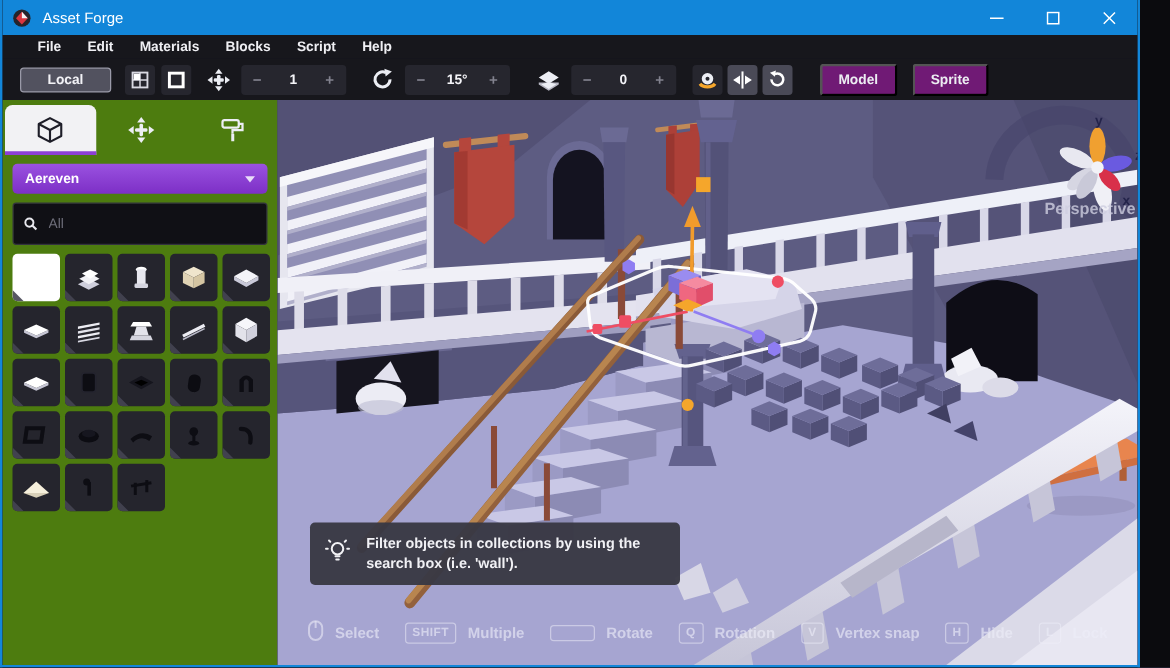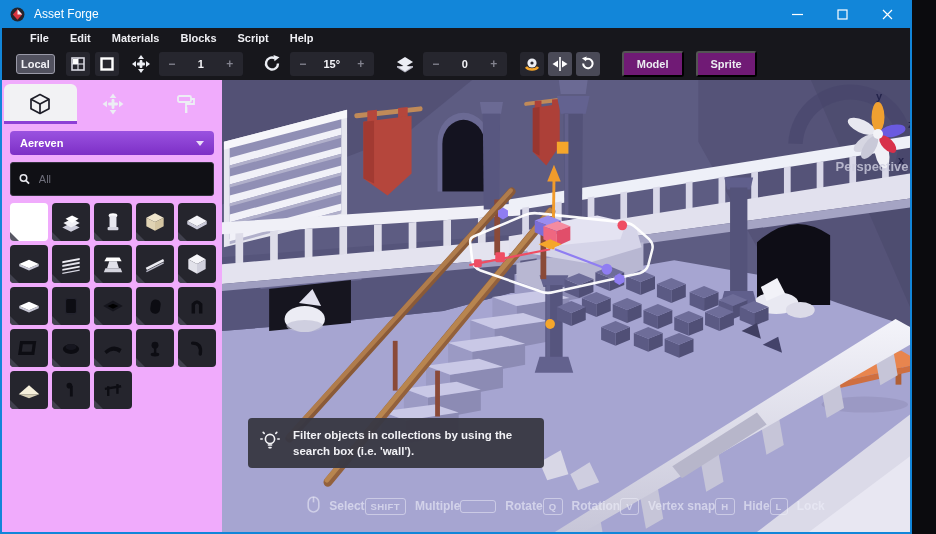--- a/index.html
+++ b/index.html
@@ -14,32 +14,32 @@
   .win-controls{margin-left:auto;display:flex;height:100%;}
   .win-btn{width:45px;height:100%;display:flex;align-items:center;justify-content:center;color:#fff;}
   .win-btn svg{display:block;}
 
   
   .menubar{height:19px;flex:0 0 19px;background:#17171c;display:flex;align-items:center;padding-left:24px;gap:13px;}
   .menu-item{color:#efeff3;font-size:11px;font-weight:bold;padding:0 4px;cursor:default;}
 
   
   .toolbar{height:33px;flex:0 0 33px;background:#17171c;display:flex;align-items:center;}
-  .tb-btn{background:#52525f;border:1px solid #9a9aa8;border-radius:3px;color:#f2f2f6;font-size:11px;font-weight:bold;padding:3px 4px;margin-left:14px;}
+  .tb-btn{background:#52525f;border:1px solid #9a9aa8;border-radius:3px;color:#f2f2f6;font-size:11px;font-weight:bold;padding:3px 21px;margin-left:14px;}
   .icon-btn{width:24px;height:24px;border-radius:3px;background:#26262e;display:flex;align-items:center;justify-content:center;}
   .icon-btn.lite{background:#4a4a57;}
   .tb-ico{display:flex;align-items:center;justify-content:center;}
   .stepper{height:24px;width:84px;background:#26262e;border-radius:3px;display:flex;align-items:center;color:#fff;}
   .stepper .st-minus,.stepper .st-plus{flex:0 0 26px;text-align:center;color:#82828e;font-size:12px;font-weight:bold;}
   .stepper .st-val{flex:1;text-align:center;font-size:11px;font-weight:bold;color:#f4f4f8;}
   .mode-btn{background:#701a75;border-radius:3px;color:#ecedf2;font-size:11px;font-weight:bold;padding:5px 13px;}
 
   
   .main{flex:1;display:flex;min-height:0;}
-  .sidebar{width:220px;flex:0 0 220px;background:#f0abfc;display:flex;flex-direction:column;}
+  .sidebar{width:220px;flex:0 0 220px;background:#4d7c0f;display:flex;flex-direction:column;}
   .tabs{height:44px;display:flex;padding-top:4px;}
   .tab{flex:1;display:flex;align-items:center;justify-content:center;position:relative;}
   .tab.active{background:#f2f2f4;border-radius:6px 6px 0 0;margin-left:2px;}
   .tab.active::after{content:'';position:absolute;left:0;right:0;bottom:0;height:3px;background:#8d3fd6;}
   .dropdown{margin:7px 8px 0 8px;height:24px;border-radius:4px;background:linear-gradient(#9a52e0,#7d2fc6);display:flex;align-items:center;padding:0 10px;color:#fff;font-size:11px;font-weight:bold;}
   .dd-caret{margin-left:auto;width:0;height:0;border-left:4px solid transparent;border-right:4px solid transparent;border-top:5px solid #e9dcf8;}
   .searchbox{margin:7px 8px 0 8px;height:26px;border-radius:3px;background:#101015;border:1px solid #33333e;display:flex;align-items:center;padding:16px 8px;gap:7px;}
   .searchbox input{background:transparent;border:none;outline:none;color:#cfcfd8;font-size:11px;width:100%;font-family:"Liberation Sans",sans-serif;}
   .searchbox input::placeholder{color:#6e6e7a;}
   .tilegrid{margin:7px 8px;display:grid;grid-template-columns:repeat(5,38px);grid-auto-rows:38px;gap:4px;}
@@ -48,21 +48,21 @@
   .tile--white{background:#ffffff;}
   .tile svg{display:block;}
 
   
   .viewport{flex:1;position:relative;min-width:0;background:#5d5c82;}
   .viewport svg.scene{position:absolute;inset:0;width:100%;height:100%;}
   .perspective-label{position:absolute;top:79px;left:595px;width:110px;text-align:center;color:rgba(206,206,224,.8);font-size:13px;font-weight:bold;pointer-events:none;}
   .axis-gizmo{position:absolute;top:10px;left:614px;width:84px;height:80px;}
   .tip{position:absolute;left:26px;top:338px;width:296px;background:rgba(56,56,68,.96);border-radius:4px;padding:9px 12px 9px 45px;color:#f1f1f5;font-size:11.5px;font-weight:bold;line-height:1.4;}
   .tip .bulb{position:absolute;left:12px;top:12px;}
-  .shortcutbar{position:absolute;left:24px;right:24px;bottom:16px;display:flex;justify-content:center;align-items:center;color:rgba(238,238,248,.62);font-size:12px;font-weight:bold;pointer-events:none;}
+  .shortcutbar{position:absolute;left:24px;right:24px;bottom:16px;display:flex;justify-content:space-between;align-items:center;color:rgba(238,238,248,.62);font-size:12px;font-weight:bold;pointer-events:none;}
   .sc-item{display:flex;align-items:center;gap:9px;}
   .keycap{border:1.5px solid rgba(240,240,250,.5);border-radius:3px;padding:1px 5px;font-size:9.5px;font-weight:bold;letter-spacing:.4px;min-width:11px;text-align:center;line-height:13px;}
   .keycap.wide{width:36px;height:13px;}
 </style>
 </head>
 <body>
 
 <div class="app">
 
   <div class="titlebar">

